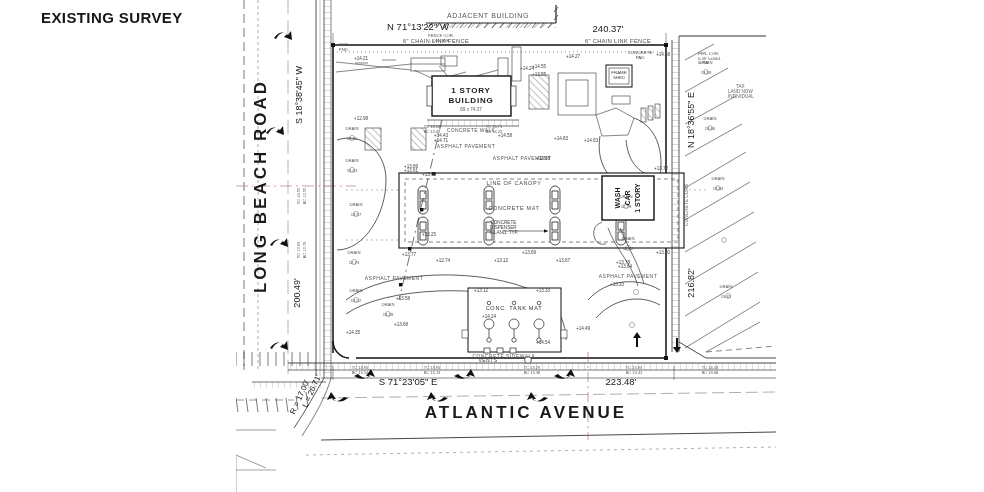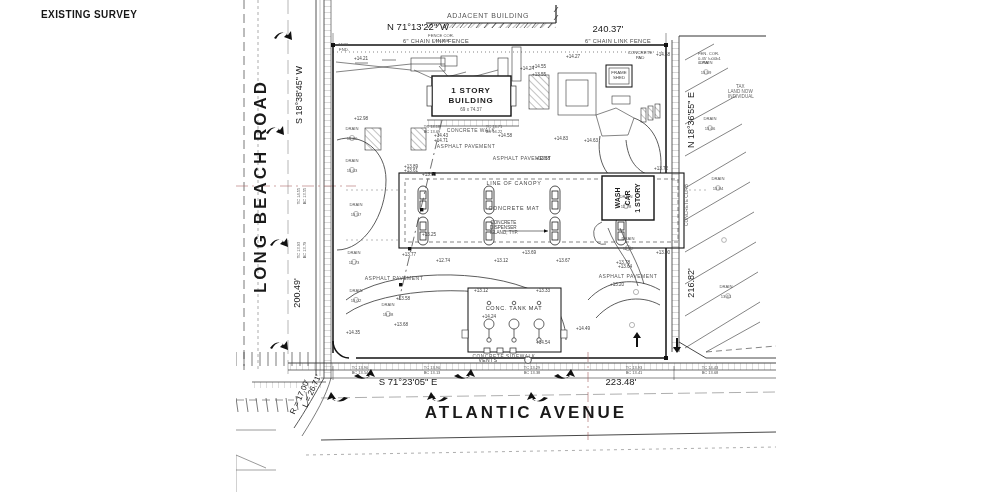--- a/index.html
+++ b/index.html
@@ -6,21 +6,21 @@
   html,body{margin:0;padding:0;background:#ffffff;}
   body{
     width:984px;height:492px;overflow:hidden;position:relative;
     font-family:"Liberation Sans", sans-serif;
   }
   #page{position:absolute;left:0;top:0;width:984px;height:492px;background:#fff;}
 
   .page-title{
     position:absolute;left:41px;top:9px;
     font-family:"Liberation Sans", sans-serif;
-    font-size:10px;font-weight:bold;letter-spacing:.4px;color:#161616;
+    font-size:15px;font-weight:bold;letter-spacing:.4px;color:#161616;
     white-space:nowrap;
   }
 
   #drawing{position:absolute;left:236px;top:0;width:540px;height:492px;}
   #drawing svg{display:block;}
 
   .svgtxt{font-family:"Liberation Sans", sans-serif;fill:#1a1a1a;}
 </style>
 </head>
 <body>

